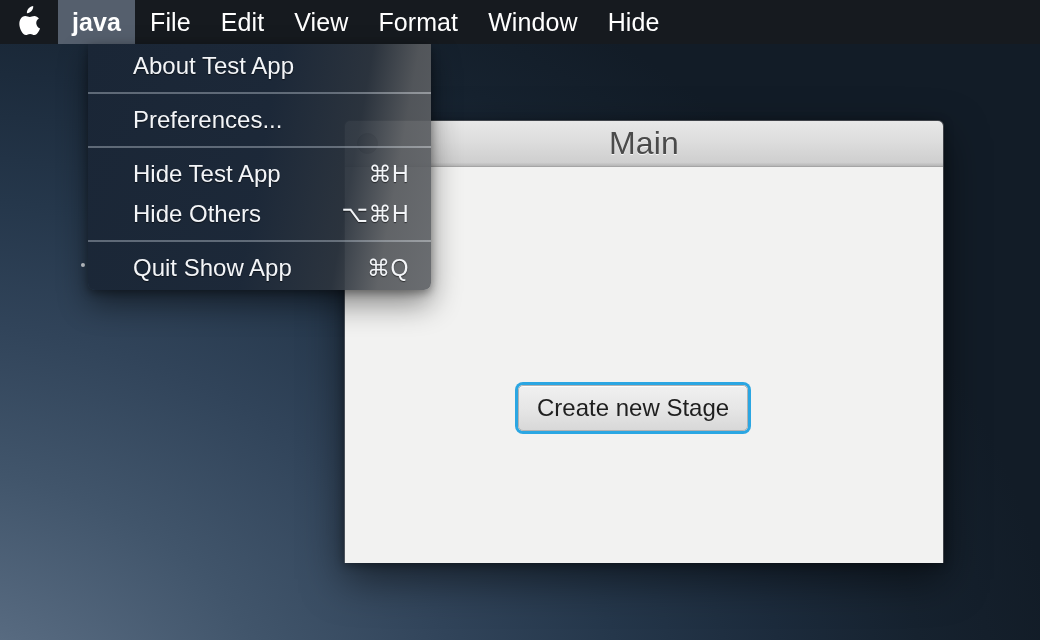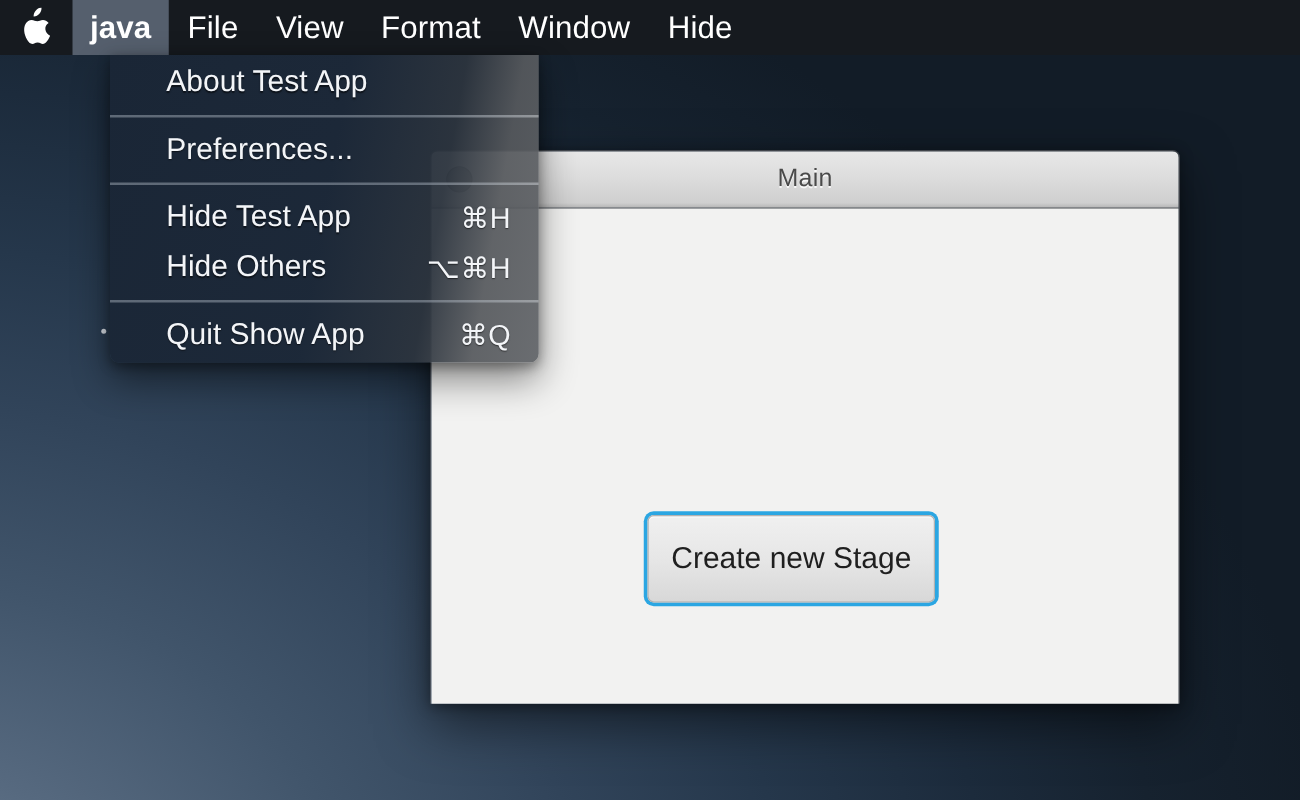--- a/index.html
+++ b/index.html
@@ -162,50 +162,49 @@
     width: 21px;
     height: 21px;
     border-radius: 50%;
     background: radial-gradient(circle at 38% 32%, #9b9b9b 0%, #8e8e8e 55%, #7f7f7f 100%);
     border: 1px solid #6f6f6f;
     box-sizing: border-box;
   }
   .win-title {
     width: 100%;
     text-align: center;
-    font-size: 20px;
+    font-size: 32px;
     color: #4a4a4a;
     text-shadow: 0 1px 0 rgba(255,255,255,.8);
     letter-spacing: .2px;
   }
 
   .win-content {
     position: relative;
     height: 397px;
     background: #f2f2f1;
     display: flex;
     align-items: flex-start;
     justify-content: center;
   }
 
   .stage-button {
     position: absolute;
     left: 173px;
     top: 218px;
-    padding: 20px 18px;
+    padding: 8px 18px;
     font-size: 24px;
     color: #1f1f1f;
     background: linear-gradient(180deg, #f0f0f0 0%, #e6e6e6 52%, #d8d8d8 100%);
     border: 1px solid #b2b2b2;
     border-radius: 5px;
     box-shadow: 0 0 0 3px #2ba6e2, inset 0 1px 0 rgba(255,255,255,.85);
     cursor: default;
     font-family: "Liberation Sans", sans-serif;
     line-height: 1.15;
-    margin-top: 27px;
   }
 </style>
 </head>
 <body>
 
 <div id="screen">
 
   <div class="desktop">
     <div class="desktop-speck"></div>
   </div>
@@ -223,20 +222,21 @@
   <div class="menubar">
     <div class="apple">
       <svg width="26" height="31" viewBox="0 0 26 31" aria-hidden="true">
         <path fill="#ffffff" d="M17.2 0c.2 1.9-.6 3.7-1.7 5-1.1 1.3-2.9 2.3-4.6 2.2-.2-1.8.7-3.7 1.8-4.9C13.8 1 15.7 0 17.2 0z"></path>
         <path fill="#ffffff" d="M24.1 22.6c-.5 1.2-.8 1.8-1.5 2.9-1 1.6-2.5 3.6-4.3 3.6-1.6 0-2-1.1-4.2-1.1-2.2 0-2.6 1.1-4.2 1.1-1.8 0-3.2-1.8-4.2-3.4C3 21.3 2.7 16 4.4 13.2c1.2-2 3.1-3.2 4.9-3.2 1.8 0 3 1 4.6 1 1.5 0 2.4-1 4.5-1 1.6 0 3.3.9 4.5 2.4-4 2.2-3.3 7.9 1.2 10.2z"></path>
       </svg>
     </div>
 
     <div class="menu-title app-name">java</div>
     <div class="menu-title">File</div>
+    <div class="menu-title">Edit</div>
     <div class="menu-title">View</div>
     <div class="menu-title">Format</div>
     <div class="menu-title">Window</div>
     <div class="menu-title">Hide</div>
   </div>
 
   <div class="dropdown">
 
     <div class="menu-group">
       <div class="menu-item">

